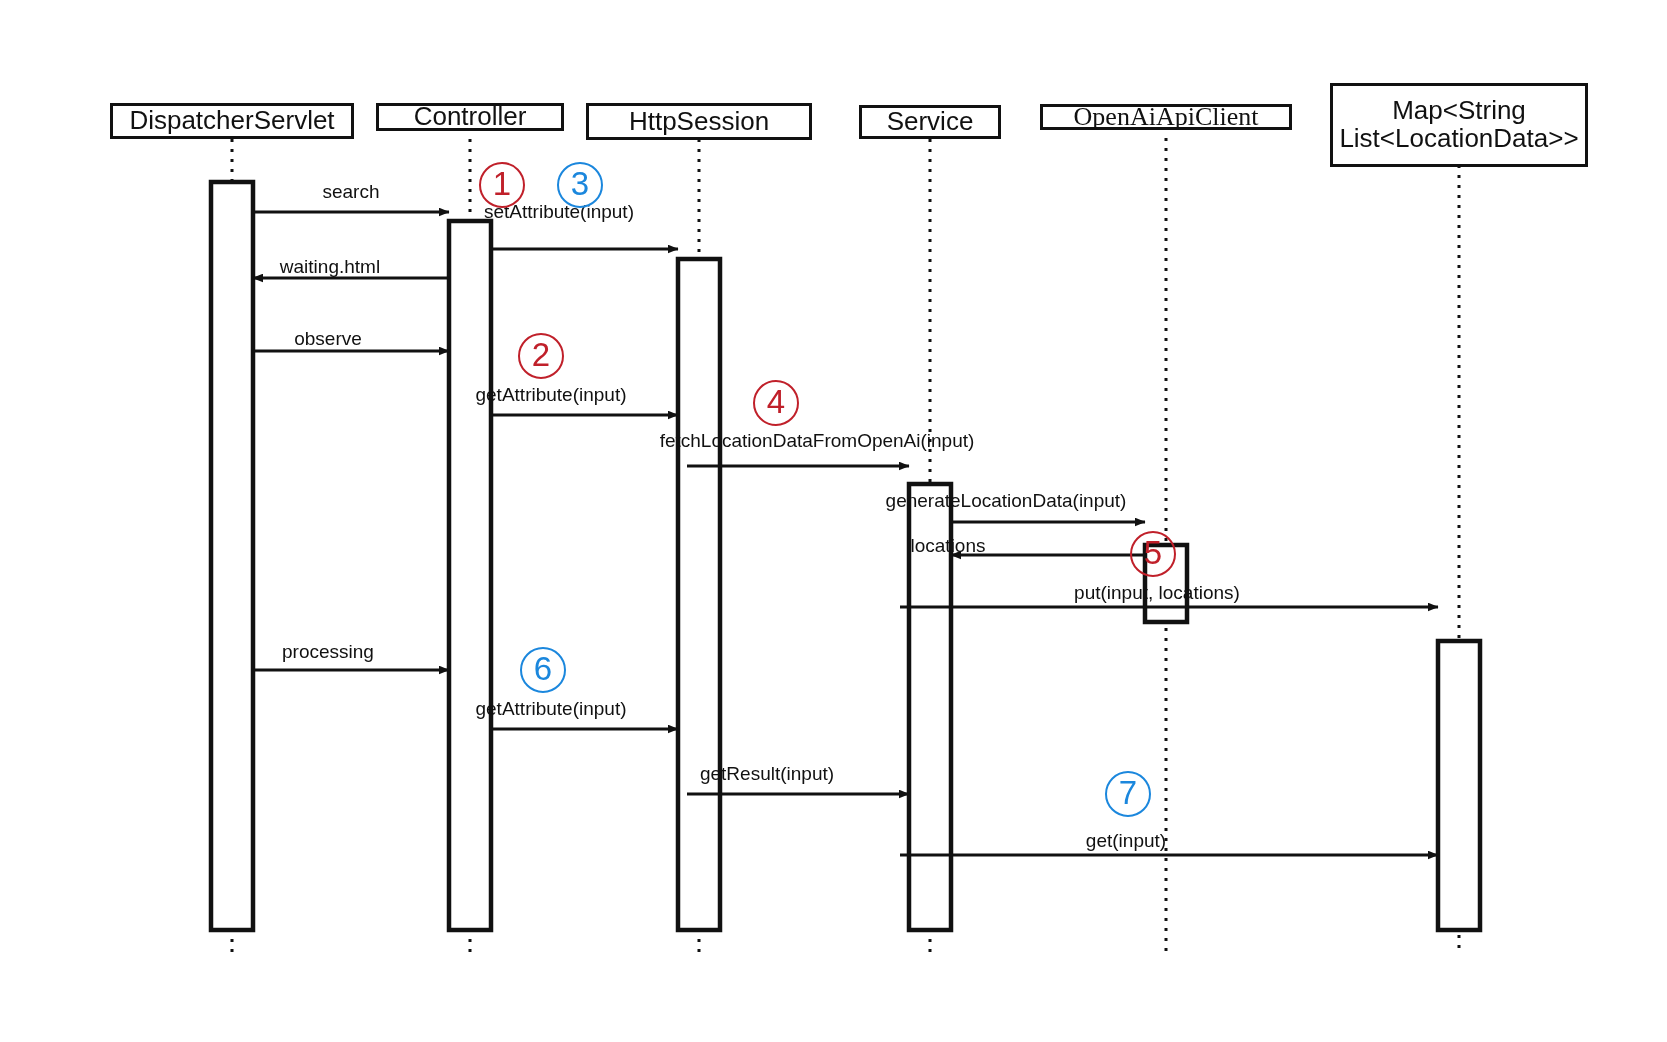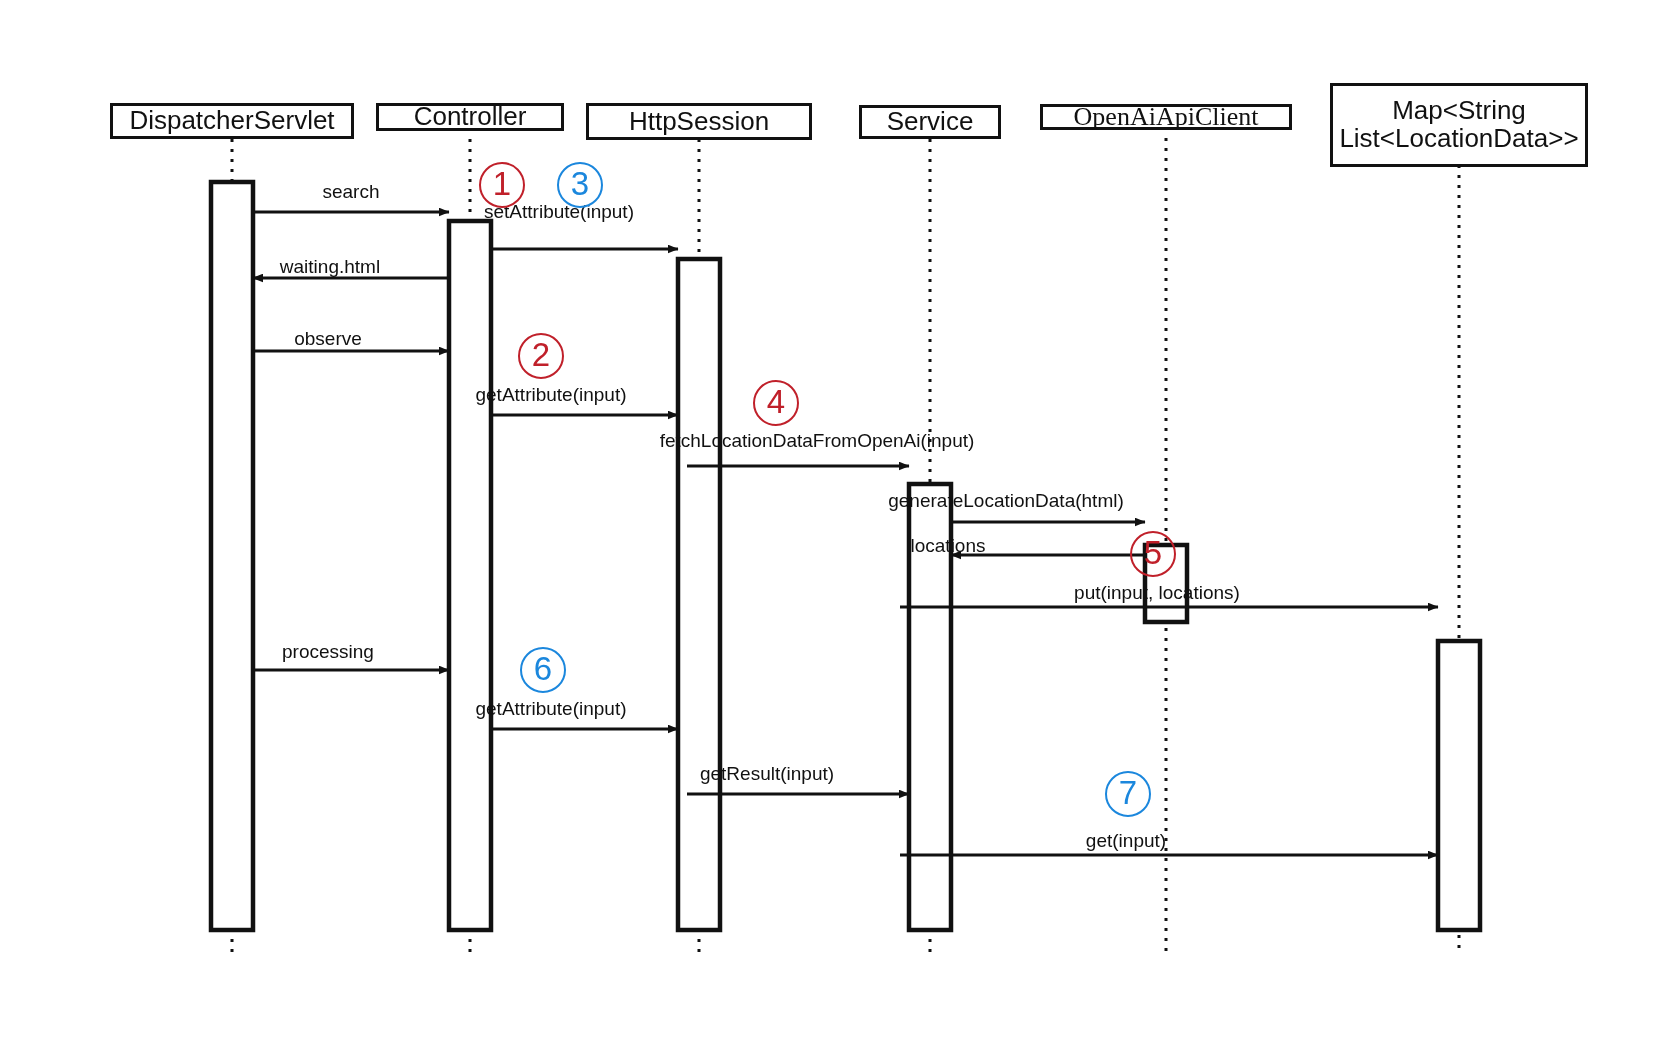--- a/index.html
+++ b/index.html
@@ -122,21 +122,21 @@
       <div class="lifeline-box" style="left: 1330px; top: 83px; width: 258px; height: 84px;"><span>Map&lt;String
 List&lt;LocationData&gt;&gt;</span></div>
     </div>
   <div id="labels-layer">
       <div class="msg-label" style="left: 351px; top: 181px;">search</div>
       <div class="msg-label" style="left: 551px; top: 201px; margin-left: 8px;">setAttribute(input)</div>
       <div class="msg-label" style="left: 330px; top: 256px;">waiting.html</div>
       <div class="msg-label" style="left: 328px; top: 328px;">observe</div>
       <div class="msg-label" style="left: 551px; top: 384px;">getAttribute(input)</div>
       <div class="msg-label" style="left: 817px; top: 430px;">fetchLocationDataFromOpenAi(input)</div>
-      <div class="msg-label" style="left: 1006px; top: 490px;">generateLocationData(html)</div>
+      <div class="msg-label" style="left: 1006px; top: 490px;">generateLocationData(input)</div>
       <div class="msg-label" style="left: 948px; top: 535px;">locations</div>
       <div class="msg-label" style="left: 1157px; top: 582px;">put(input, locations)</div>
       <div class="msg-label" style="left: 328px; top: 641px;">processing</div>
       <div class="msg-label" style="left: 551px; top: 698px;">getAttribute(input)</div>
       <div class="msg-label" style="left: 767px; top: 763px;">getResult(input)</div>
       <div class="msg-label" style="left: 1126px; top: 830px;">get(input)</div>
     </div>
   <div id="badges-layer">
       <div class="step-badge" style="left: 502px; top: 185px; color: rgb(192, 32, 42);">1</div>
       <div class="step-badge" style="left: 580px; top: 185px; color: rgb(27, 135, 221);">3</div>

